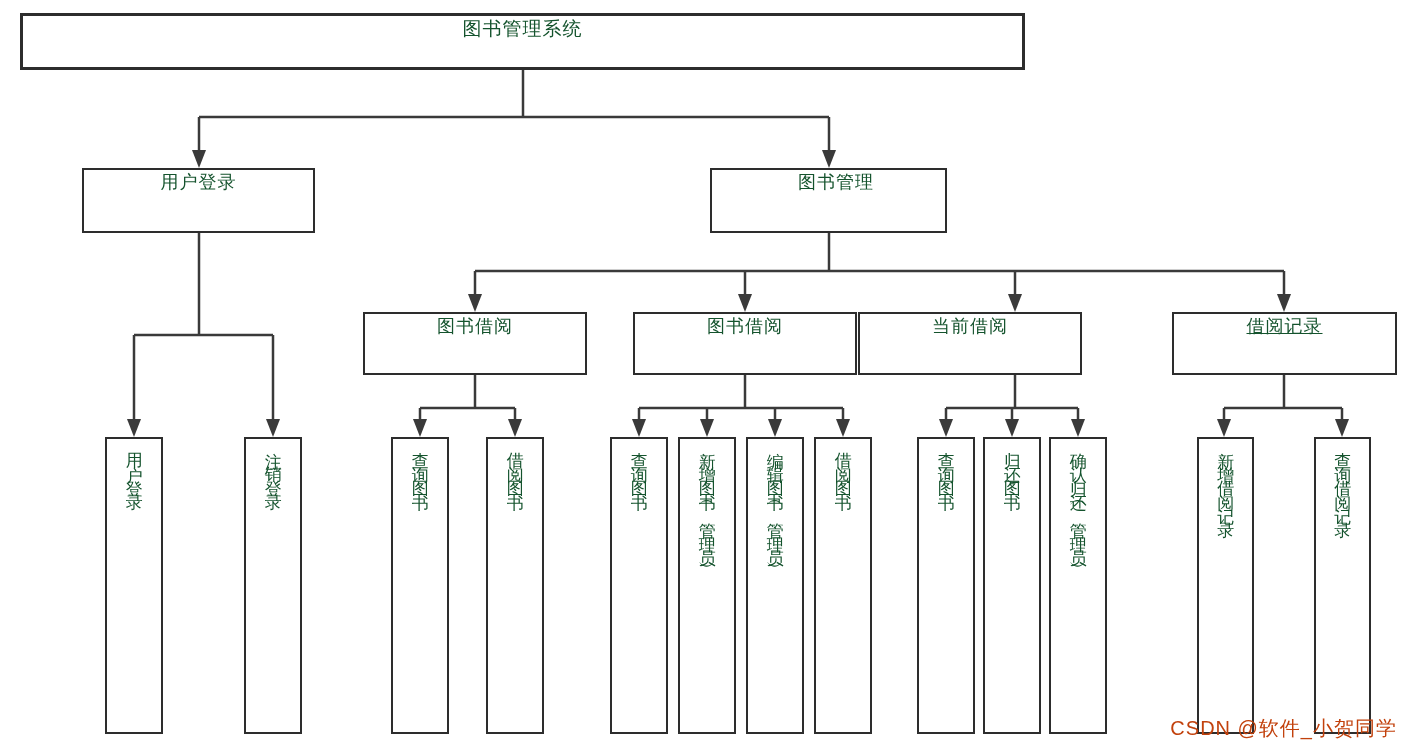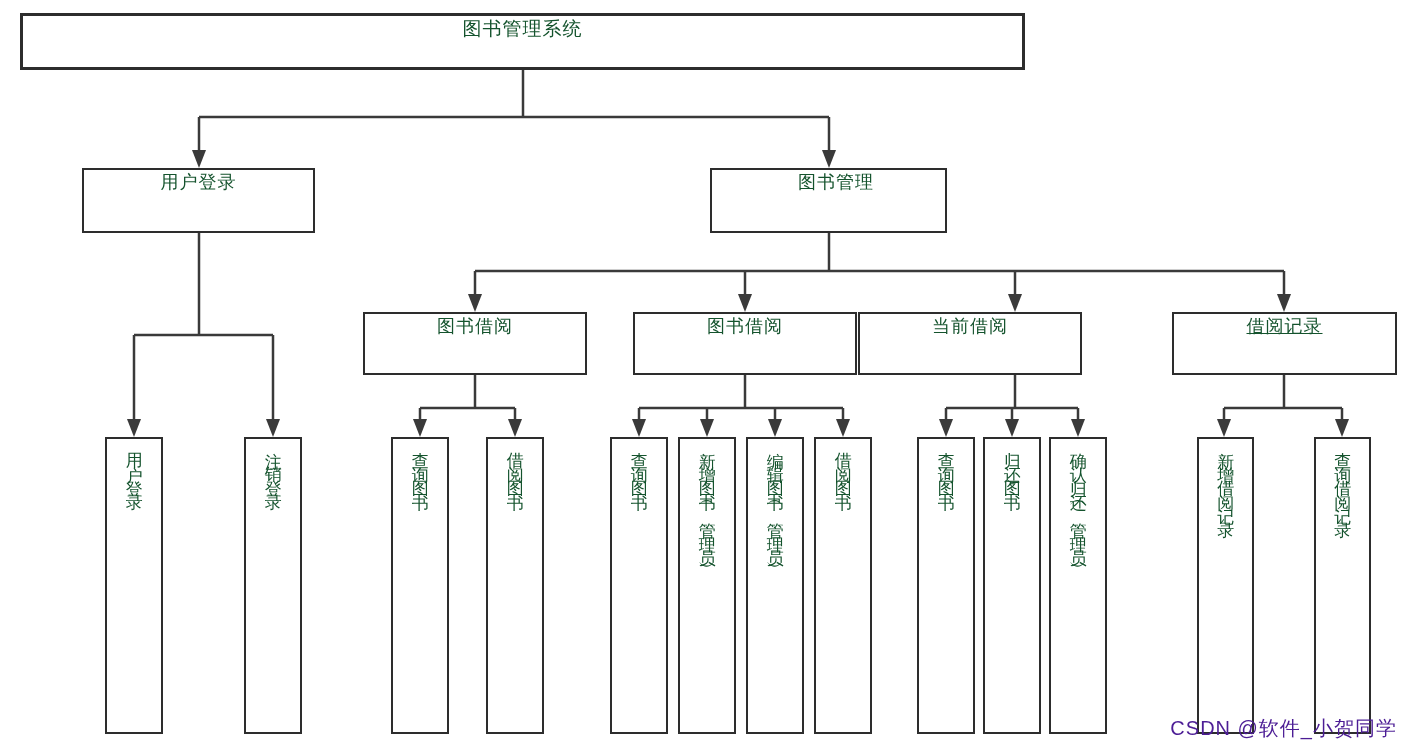--- a/index.html
+++ b/index.html
@@ -48,21 +48,21 @@
     line-height: 1.15;
     letter-spacing: 14px;
     white-space: nowrap;
   }
   .watermark {
     position: absolute;
     right: 8px;
     bottom: 5px;
     z-index: 3;
     font-size: 20px;
-    color: #4c1d95;
+    color: #c2410c;
     letter-spacing: 1px;
     white-space: nowrap;
   }
 </style>
 </head>
 <body>
 
 <div id="canvas">
 
   <svg id="connectors" width="1405" height="747" viewBox="0 0 1405 747">

